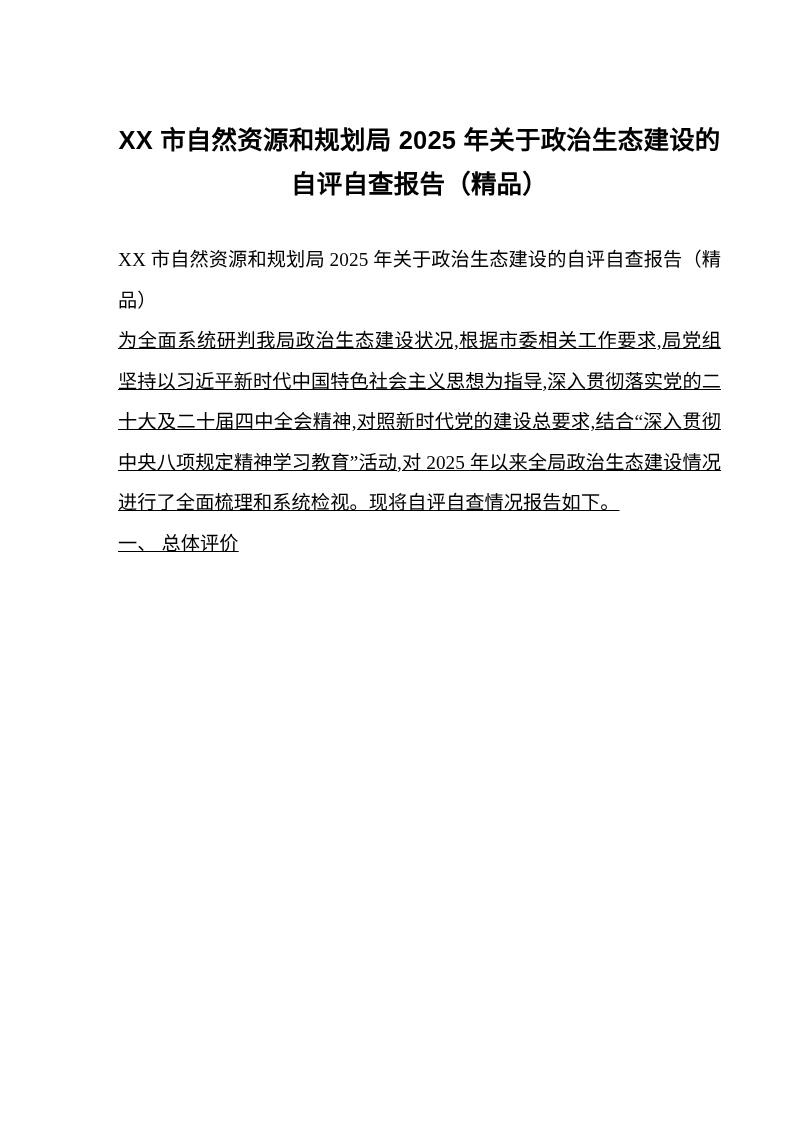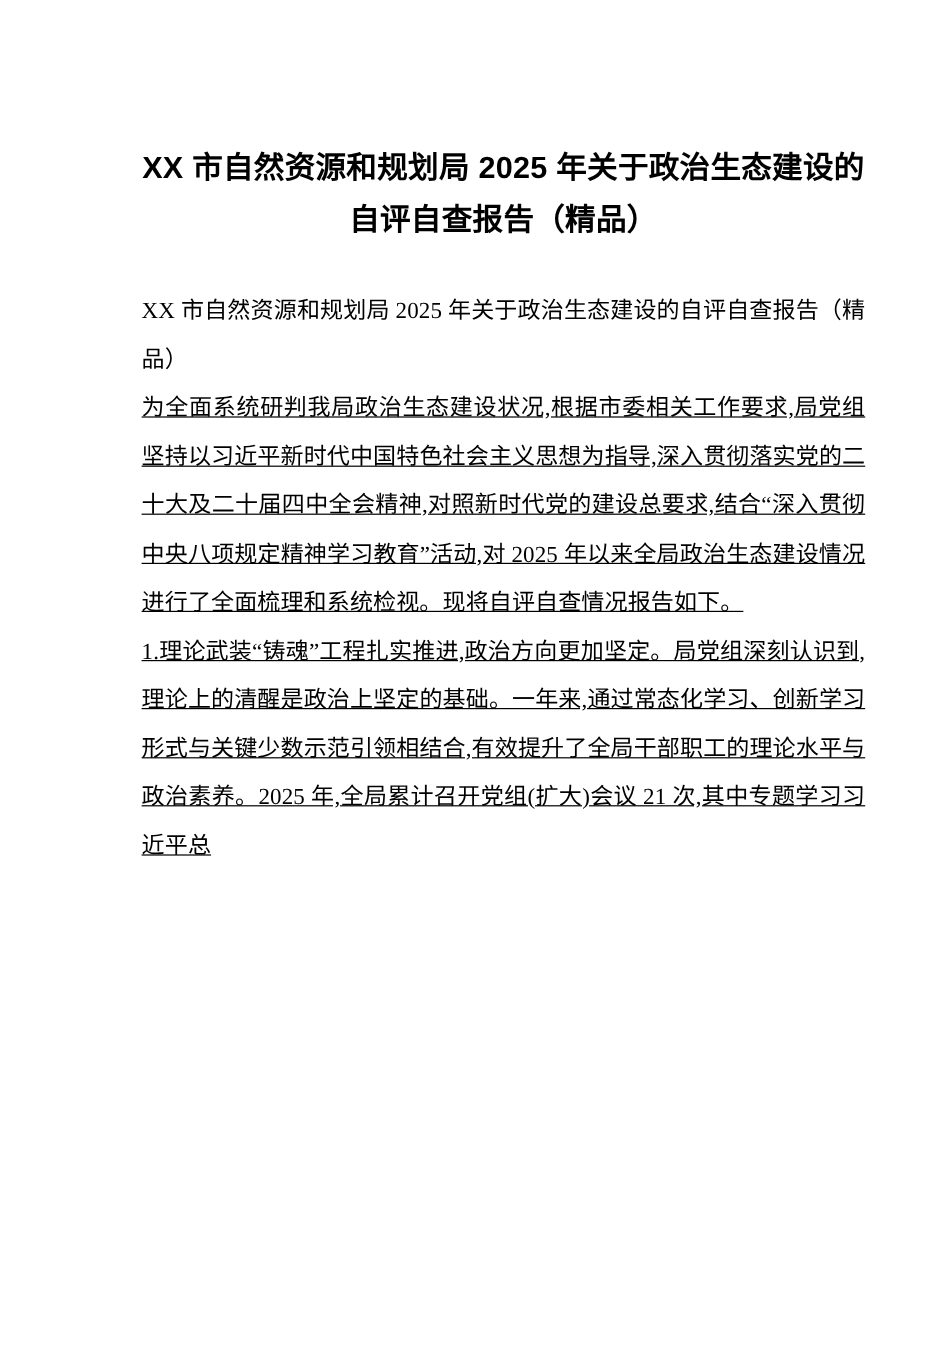--- a/index.html
+++ b/index.html
@@ -58,16 +58,16 @@
 </head>
 <body>
 
 <div class="page">
 
   <h1 class="doc-title">XX 市自然资源和规划局 2025 年关于政治生态建设的自评自查报告（精品）</h1>
 
   <div class="body-text">
     <p class="para">XX 市自然资源和规划局 2025 年关于政治生态建设的自评自查报告（精品）</p>
     <p class="para">为全面系统研判我局政治生态建设状况,根据市委相关工作要求,局党组坚持以习近平新时代中国特色社会主义思想为指导,深入贯彻落实党的二十大及二十届四中全会精神,对照新时代党的建设总要求,结合“深入贯彻中央八项规定精神学习教育”活动,对 2025 年以来全局政治生态建设情况进行了全面梳理和系统检视。现将自评自查情况报告如下。</p>
-    <p class="para">1.理论武装“铸魂”工程扎实推进,政治方向更加坚定。局党组深刻认识到,理论上的清醒是政治上坚定的基础。一年来,通过常态化学习、创新学习形式与关键少数示范引领相结合,有效提升了全局干部职工的理论水平与政治素养。2025 年,全局累计召开党组(扩大)会议 21 次,其中专题学习习近平总</p>
+    <p class="para heading-para">一、 总体评价</p>
   </div>
 
 </div>
 
 </body></html>

